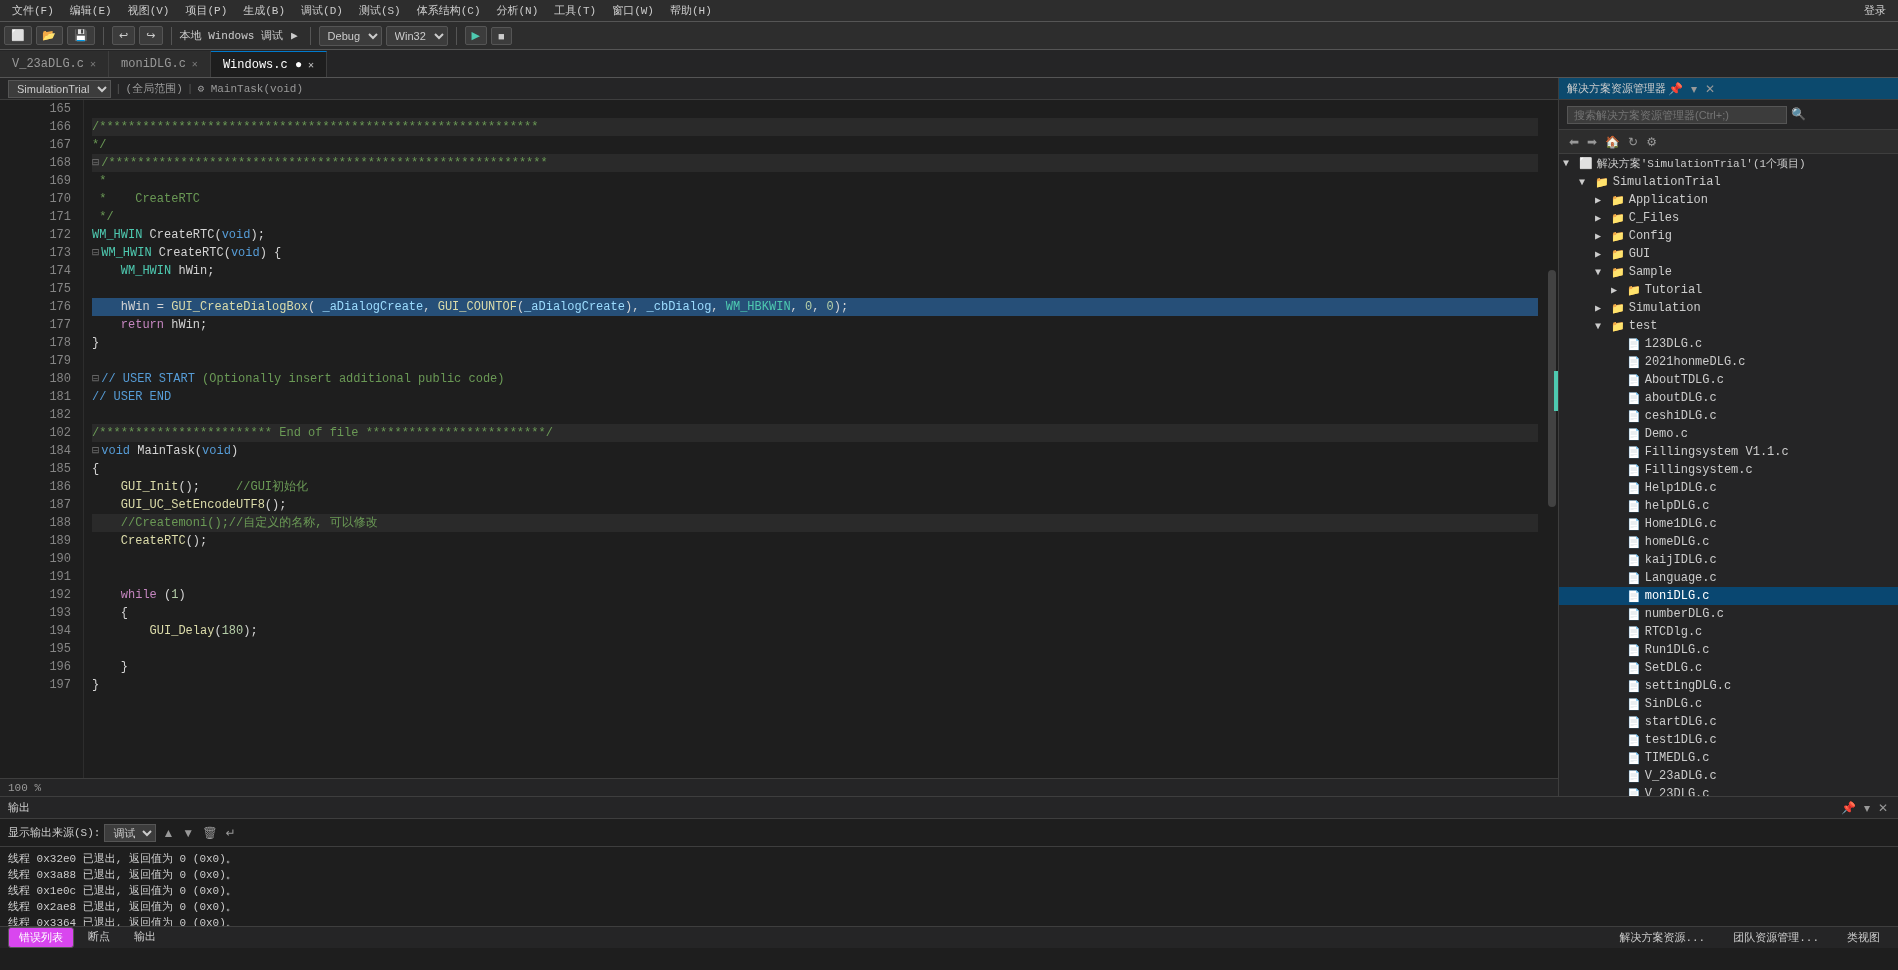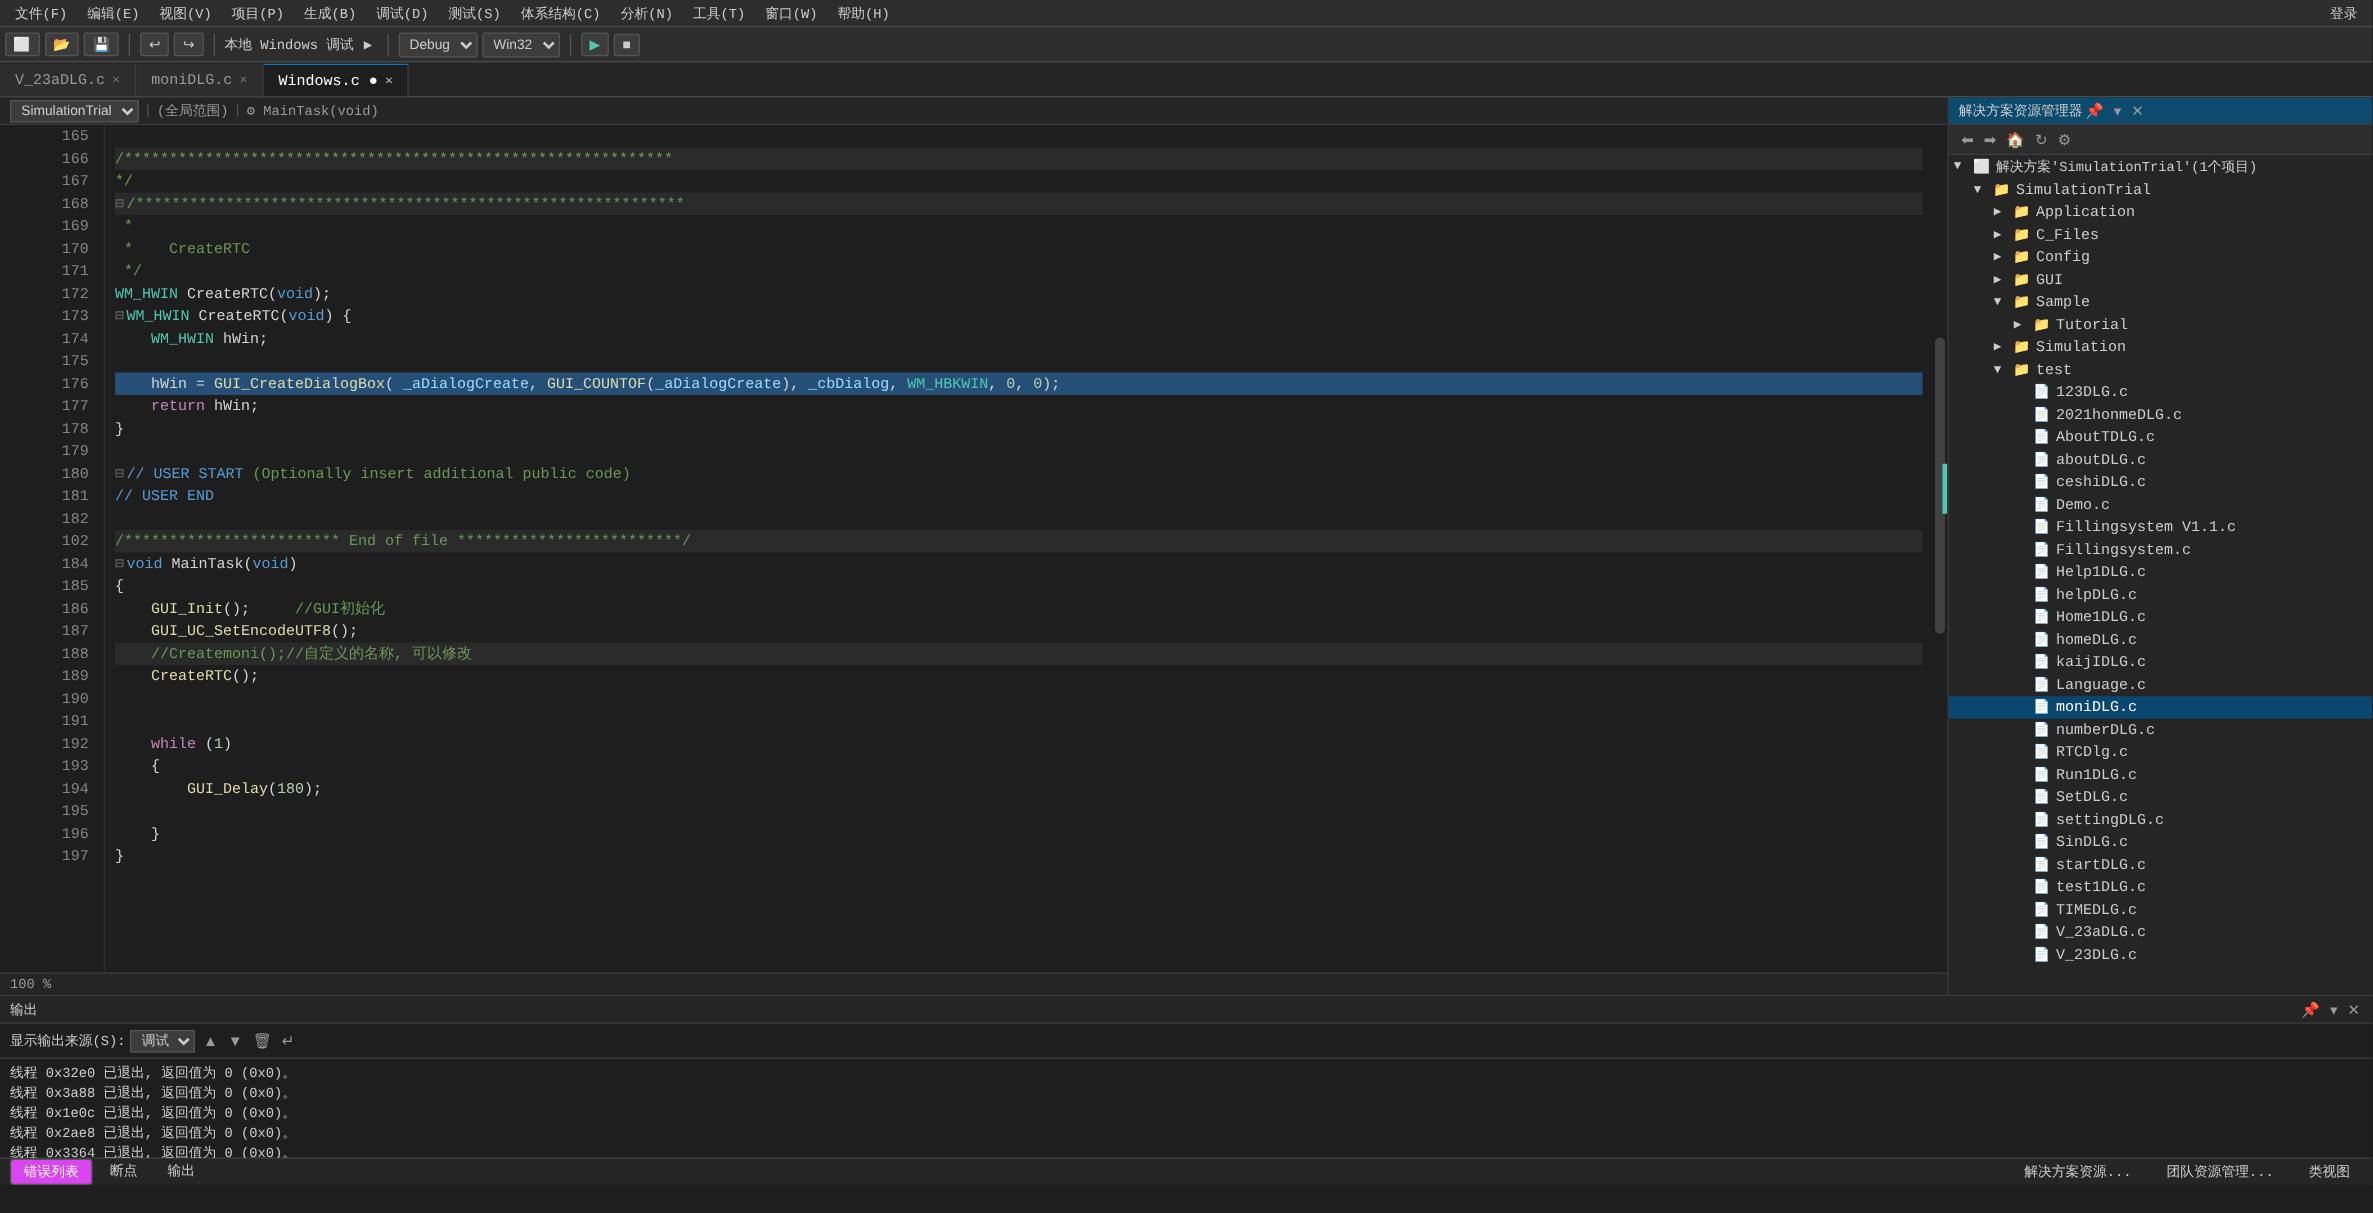--- a/index.html
+++ b/index.html
@@ -353,20 +353,24 @@
   <div class="right-panel">
     <div class="right-panel-header">
       <span>解决方案资源管理器</span>
       <div class="panel-controls">
         <button class="panel-btn">📌</button>
         <button class="panel-btn">▾</button>
         <button class="panel-btn">✕</button>
       </div>
     </div>
 
+    <div class="right-panel-search">
+      <input type="text" placeholder="搜索解决方案资源管理器(Ctrl+;)" style="background: rgb(60, 60, 60); border: 1px solid rgb(85, 85, 85); color: rgb(204, 204, 204); padding: 2px 6px; font-size: 11px; width: 220px;">
+      <span style="color:#999;">🔍</span>
+    </div>
 
     <div style="height:24px;background:#2d2d2d;display:flex;align-items:center;padding:0 8px;gap:4px;border-bottom:1px solid #3e3e3e;">
       <button class="panel-btn">⬅</button>
       <button class="panel-btn">➡</button>
       <button class="panel-btn">🏠</button>
       <button class="panel-btn">↻</button>
       <button class="panel-btn">⚙</button>
     </div>
 
     <div style="flex:1;overflow-y:auto;overflow-x:hidden;">

